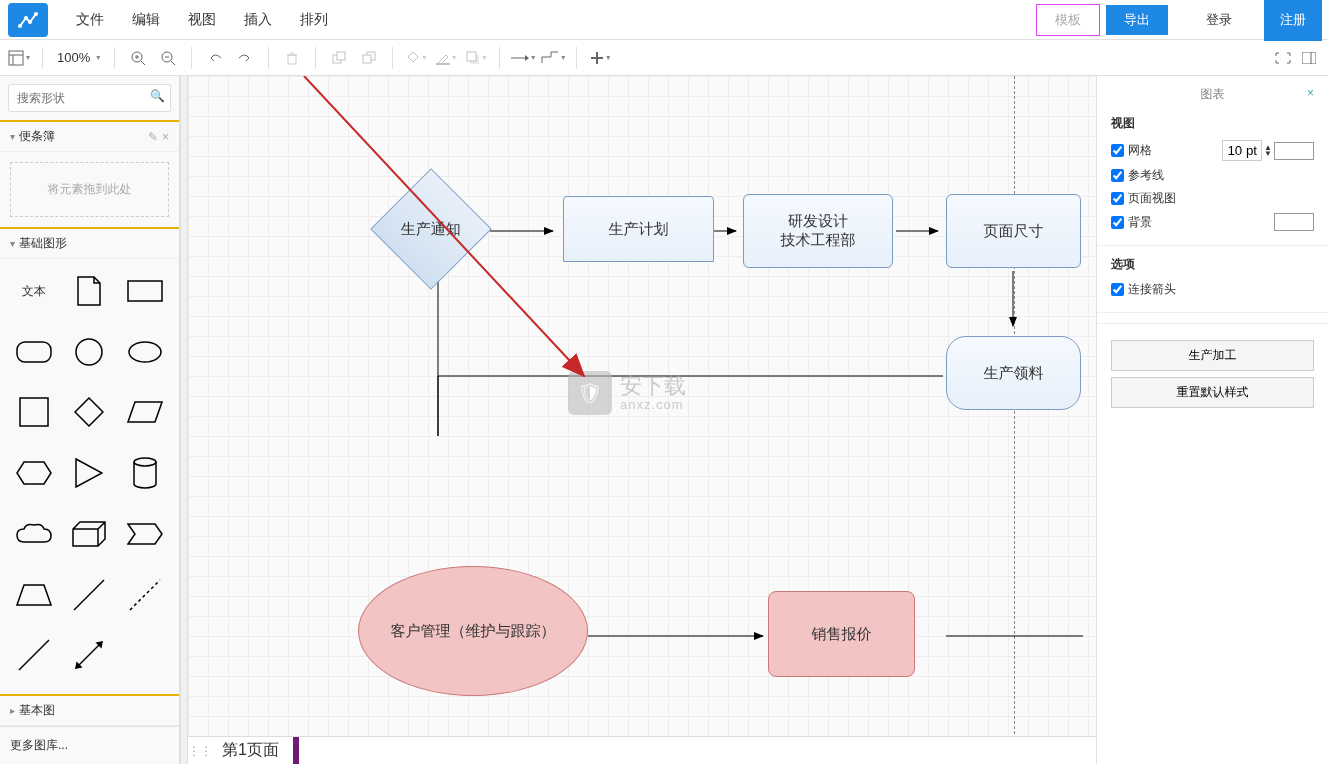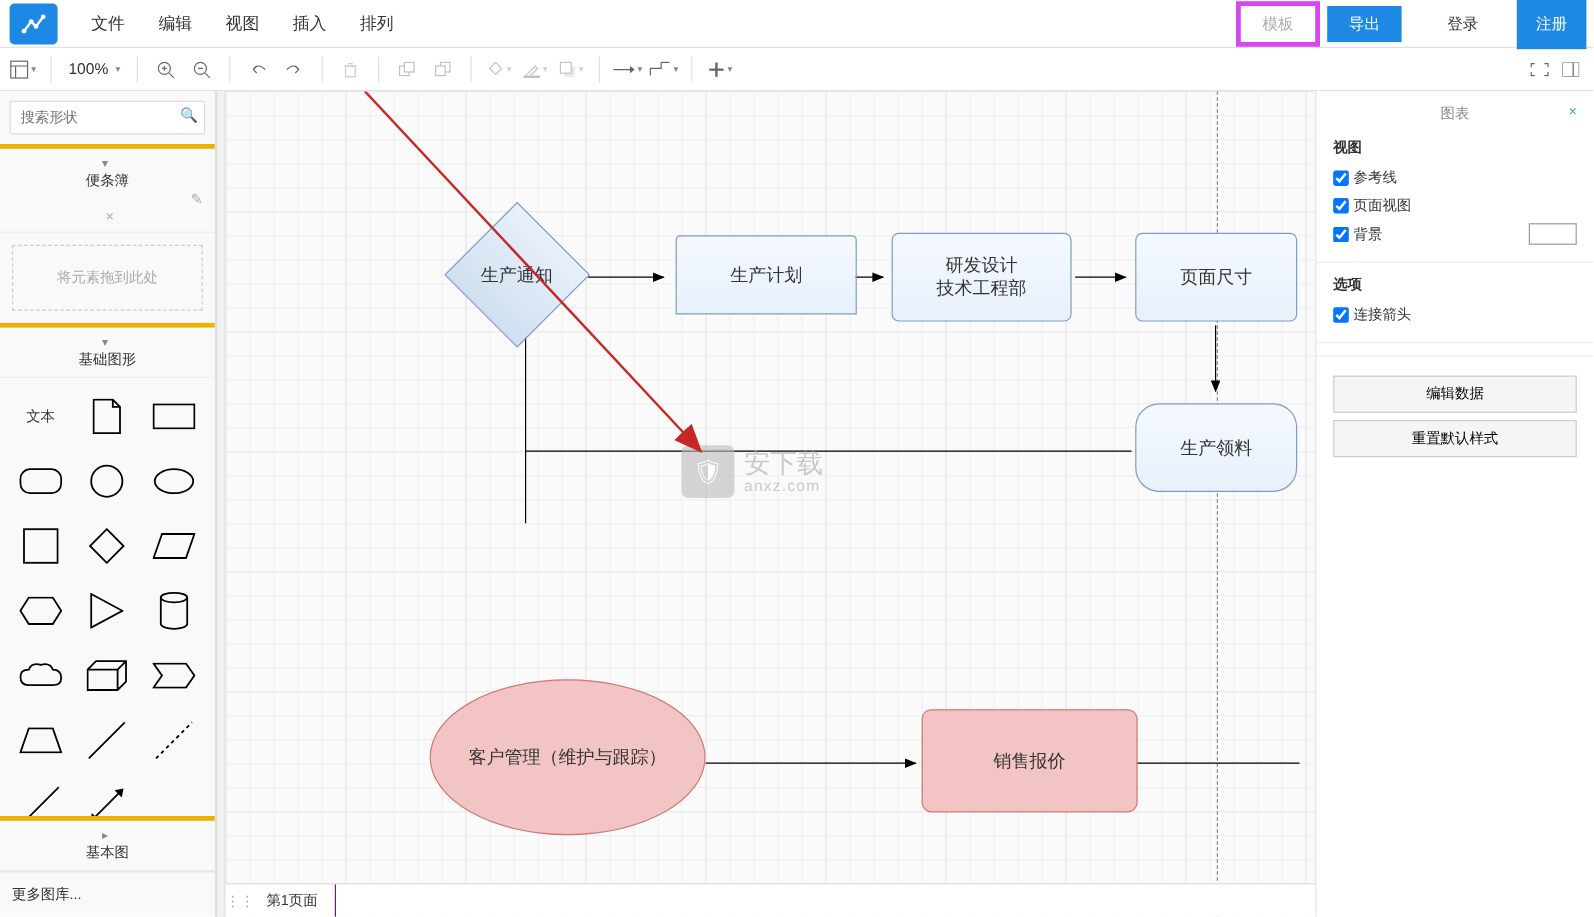--- a/index.html
+++ b/index.html
@@ -4,38 +4,38 @@
 <style>
 * { box-sizing: border-box; margin: 0; padding: 0; }
 body { font-family: "Microsoft YaHei", Arial, sans-serif; font-size: 12px; color: #333; overflow: hidden; }
 .menubar { height: 40px; display: flex; align-items: center; border-bottom: 1px solid #e0e0e0; }
 .logo { width: 40px; height: 34px; background: #1e88e5; border-radius: 4px; margin: 0 8px; display: flex; align-items: center; justify-content: center; }
 .logo svg { width: 24px; height: 24px; }
 .menu-items { display: flex; gap: 28px; margin-left: 20px; font-size: 14px; }
 .menu-item { cursor: pointer; }
 .spacer { flex: 1; }
 .btn { padding: 6px 18px; margin-right: 6px; cursor: pointer; font-size: 13px; }
-.btn-template { background: #fff; border: 4px solid #d946ef; color: #aaa; font-family: Liberation Mono, monospace; }
+.btn-template { background: #fff; border: 1px solid #d946ef; color: #aaa; font-family: Liberation Mono, monospace; }
 .btn-export { background: #1e88e5; color: #fff; border: none; }
 .btn-register { background: #1e88e5; color: #fff; border: none; padding: 12px 16px; }
 .btn-login { background: none; border: none; color: #333; margin: 0 14px; }
 
 .toolbar { height: 36px; display: flex; align-items: center; border-bottom: 1px solid #e0e0e0; padding: 0 6px; gap: 4px; }
 .tool-btn { width: 26px; height: 26px; display: flex; align-items: center; justify-content: center; cursor: pointer; color: #666; border-radius: 2px; }
 .tool-sep { width: 1px; height: 22px; background: #e0e0e0; margin: 0 6px; }
 .zoom { display: flex; align-items: center; gap: 4px; font-size: 13px; padding: 0 4px; }
 .dd::after { content: "▾"; font-size: 8px; margin-left: 2px; color: #888; }
 .toolbar-right { margin-left: auto; display: flex; }
 
 .main { display: flex; height: calc(100vh - 76px); }
 .left-panel { width: 180px; border-right: 1px solid #e0e0e0; display: flex; flex-direction: column; background: #f9f9f9; }
 .search-box { margin: 8px; position: relative; }
 .search-box input { width: 100%; padding: 6px 26px 6px 8px; border: 1px solid #ddd; border-radius: 2px; font-size: 12px; }
 .search-box .search-ico { position: absolute; right: 6px; top: 5px; color: #aaa; }
-.panel-head { padding: 6px 10px; border-top: 4px solid #eab308; border-bottom: 1px solid #eee; display: flex; align-items: center; cursor: pointer; font-size: 12px; flex-direction: column; }
+.panel-head { padding: 6px 10px; border-top: 2px solid #eab308; border-bottom: 1px solid #eee; display: flex; align-items: center; cursor: pointer; font-size: 12px; }
 .panel-head::before { content: "▸"; margin-right: 4px; font-size: 10px; color: #888; }
 .panel-head.open::before { content: "▾"; }
 .panel-head .edit-ico { margin-left: auto; color: #aaa; }
 .dropzone { margin: 10px; padding: 18px 0; text-align: center; border: 1px dashed #ccc; color: #aaa; font-size: 12px; }
 .shapes-grid { display: grid; grid-template-columns: repeat(3, 1fr); gap: 14px 8px; padding: 12px 10px; flex: 1; overflow-y: auto; }
 .shape-cell { display: flex; align-items: center; justify-content: center; height: 40px; cursor: pointer; }
 .shape-cell svg { stroke: #000; stroke-width: 1.5; fill: none; }
 .shape-text { font-size: 12px; }
 .more-shapes { padding: 10px; border-top: 1px solid #e0e0e0; cursor: pointer; font-size: 12px; }
 
@@ -74,21 +74,21 @@
 .grid-size { margin-left: auto; display: flex; align-items: center; gap: 2px; }
 .grid-size input { width: 40px; padding: 2px 4px; border: 1px solid #ccc; text-align: right; }
 .color-swatch { width: 40px; height: 18px; border: 1px solid #999; background: #fff; margin-left: auto;}
 .rp-sep { border-top: 1px solid #eee; margin: 10px -14px; }
 .page-size-select { width: 100%; padding: 3px; border: 1px solid #ccc; }
 .orient { display: flex; gap: 16px; margin-top: 8px; font-size: 12px; }
 .rp-button { width: 100%; padding: 6px; margin-top: 6px; border: 1px solid #ccc; background: #f5f5f5; cursor: pointer; font-size: 12px;}
 
 .bottom-tabs { position: absolute; bottom: 0; left: 0; right: 0; height: 28px; border-top: 1px solid #ddd; background: #fff; display: flex; align-items: center; }
 .tab-handle { width: 20px; text-align: center; color: #aaa; }
-.tab { padding: 0 14px; height: 100%; display: flex; align-items: center; border-right: 1px solid #701a75; font-size: 12px; }
+.tab { padding: 0 14px; height: 100%; display: flex; align-items: center; border-right: 6px solid #701a75; font-size: 16px; }
 .v-splitter { width: 8px; background: #f0f0f0; border-left: 1px solid #ddd; border-right: 1px solid #ddd; cursor: col-resize; }
 </style>
 </head>
 <body>
 
 <div class="menubar">
   <div class="logo">
     <svg viewBox="0 0 24 24">
         <path d="M4 18 L10 10 L14 14 L20 6" stroke="#fff" stroke-width="2" fill="none"></path>
         <circle cx="4" cy="18" r="2" fill="#fff"></circle>
@@ -378,21 +378,21 @@
 技术工程部</span></div>
       <div class="node node-rect" style="left:758px;top:118px;width:135px;height:74px;">
           <span>页面尺寸</span>
         </div>
       <div class="node node-rect" style="left:758px;top:260px;width:135px;height:74px;border-radius:20px;">
           <span>生产领料</span>
         </div>
       <div class="node node-ellipse" style="left:170px;top:490px;width:230px;height:130px;">
           <span>客户管理（维护与跟踪）</span>
         </div>
-      <div class="node node-rect-pink" style="left:580px;top:515px;width:180px;height:86px;">
+      <div class="node node-rect-pink" style="left:580px;top:515px;width:147px;height:86px;">
           <span>销售报价</span>
         </div>
 
       <div class="watermark">
         <div class="wm-icon">🛡</div>
         <div class="wm-text">
             <div class="cn">安下载</div>
             <div class="en">anxz.com</div>
           </div>
       </div>
@@ -409,20 +409,31 @@
     <div class="bottom-tabs">
       <div class="tab-handle">⋮⋮</div>
       <div class="tab">第1页面</div>
     </div>
   </div>
 
   <div class="right-panel">
     <div class="rp-title"><span>图表</span><span class="rp-close">×</span></div>
     <div class="rp-section">
       <h4>视图</h4>
+      <div class="rp-row">
+        <label>
+            <input type="checkbox" checked="" style=""> 
+            <span>网格</span>
+          </label>
+        <div class="grid-size">
+            <input type="text" value="10 pt" style="">
+            <span style="font-size:8px;line-height:.7">▲<br>▼</span>
+            <div class="color-swatch"></div>
+          </div>
+      </div>
       <div class="rp-row">
           <label>
             <input type="checkbox" checked="" style=""> 
             <span>参考线</span>
           </label>
         </div>
       <div class="rp-row">
           <label>
             <input type="checkbox" checked="" style=""> 
             <span>页面视图</span>
@@ -441,16 +452,16 @@
       <h4>选项</h4>
       <div class="rp-row">
           <label>
             <input type="checkbox" checked="" style=""> 
             <span>连接箭头</span>
           </label>
         </div>
     </div>
     <div class="rp-sep"></div>
     <div class="rp-sep"></div>
-    <button class="rp-button">编辑数据</button>
+    <button class="rp-button">生产加工</button>
     <button class="rp-button">重置默认样式</button>
   </div>
 </div>
 
 </body></html>

